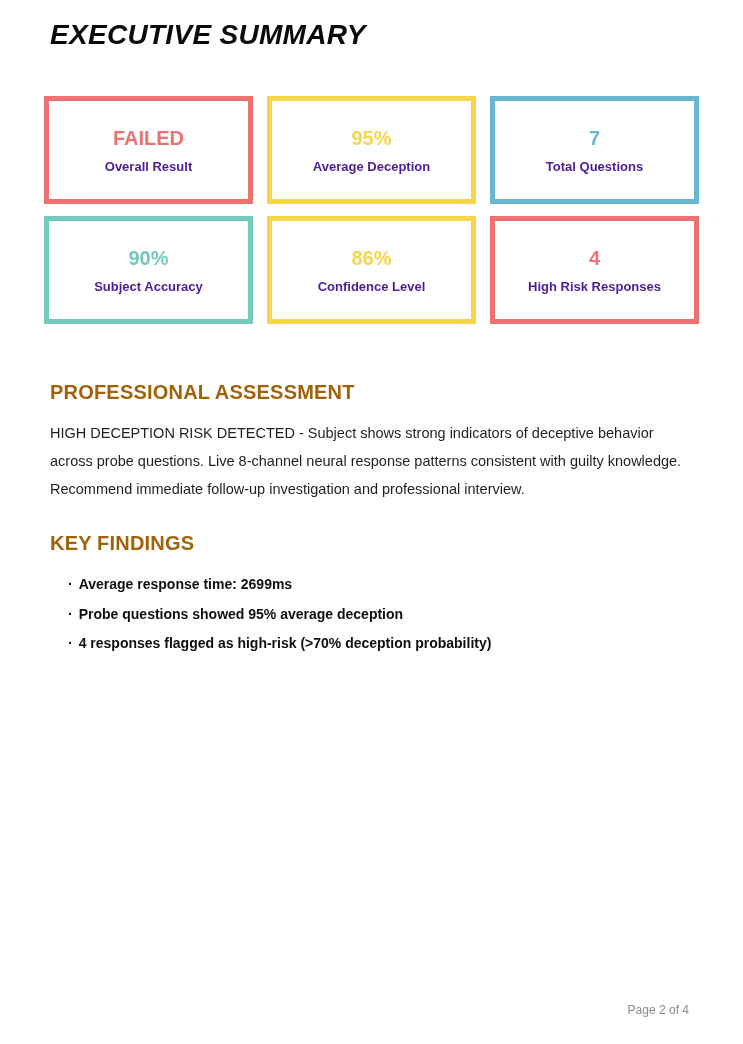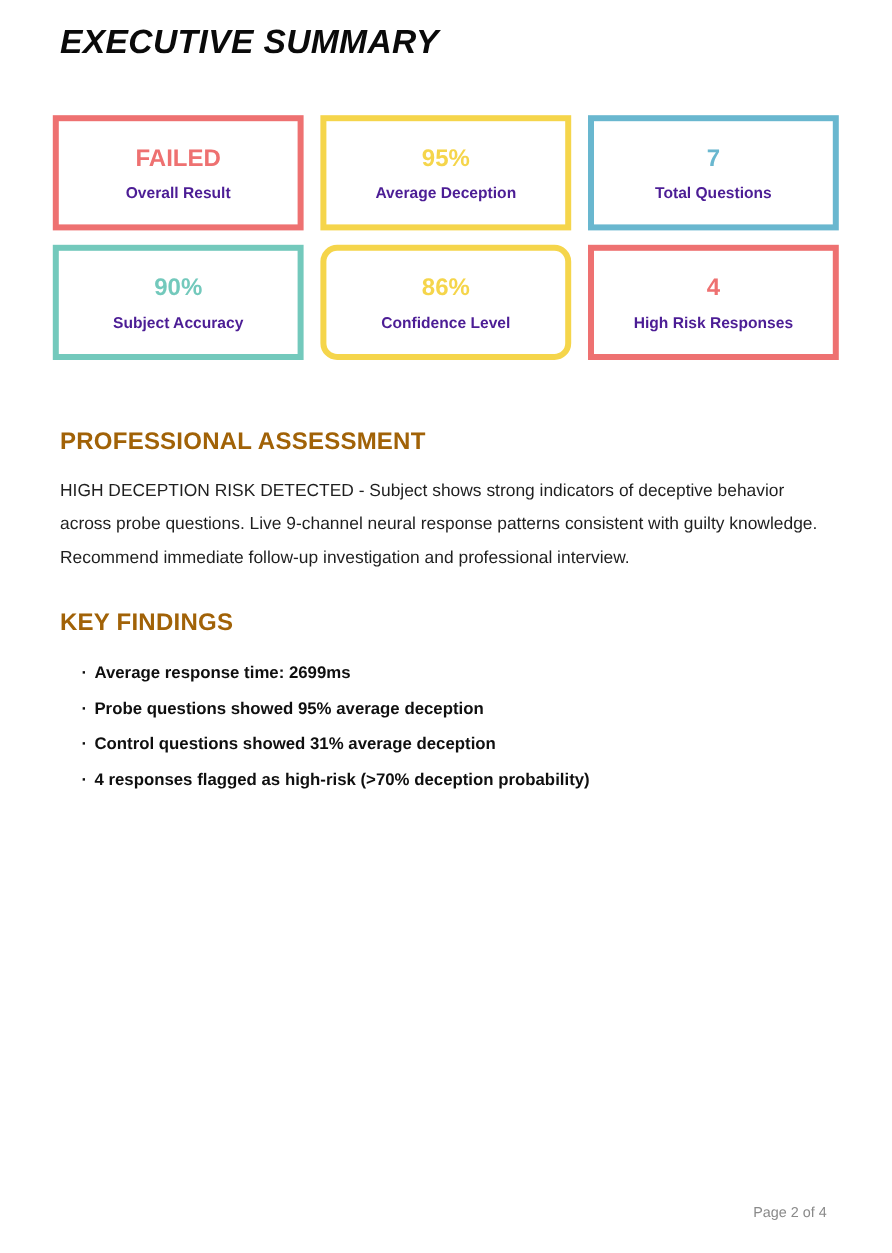--- a/index.html
+++ b/index.html
@@ -21,21 +21,21 @@
     font-style: italic;
   }
   .cards-grid {
     display: grid;
     grid-template-columns: repeat(3, 1fr);
     column-gap: 14px;
     row-gap: 12px;
     margin: 45px 44px 0 44px;
   }
   .stat-card {
-    height: 96px;
+    height: 108px;
     border: 5px solid #cccccc; 
     background: #ffffff;
     display: flex;
     flex-direction: column;
     align-items: center;
     justify-content: center;
   }
   .stat-value {
     font-size: 20px;
     font-weight: bold;
@@ -103,34 +103,33 @@
     <div class="stat-label">Average Deception</div>
   </div>
   <div class="stat-card" style="border-color: rgb(105, 183, 207);">
     <div class="stat-value" style="color: rgb(105, 183, 207);">7</div>
     <div class="stat-label">Total Questions</div>
   </div>
   <div class="stat-card" style="border-color: rgb(115, 201, 188);">
     <div class="stat-value" style="color: rgb(115, 201, 188);">90%</div>
     <div class="stat-label">Subject Accuracy</div>
   </div>
-  <div class="stat-card" style="border-color: rgb(245, 213, 75); border-radius: 14px;">
+  <div class="stat-card" style="border-color: rgb(245, 213, 75);">
     <div class="stat-value" style="color: rgb(245, 213, 75);">86%</div>
     <div class="stat-label">Confidence Level</div>
   </div>
   <div class="stat-card" style="border-color: rgb(238, 113, 113);">
     <div class="stat-value" style="color: rgb(238, 113, 113);">4</div>
     <div class="stat-label">High Risk Responses</div>
   </div>
 </div>
 
 <h2 class="section-heading assessment-heading">PROFESSIONAL ASSESSMENT</h2>
-<p class="assessment-body">HIGH DECEPTION RISK DETECTED - Subject shows strong indicators of deceptive behavior across probe questions. Live 9-channel neural response patterns consistent with guilty knowledge. Recommend immediate follow-up investigation and professional interview.</p>
+<p class="assessment-body">HIGH DECEPTION RISK DETECTED - Subject shows strong indicators of deceptive behavior across probe questions. Live 8-channel neural response patterns consistent with guilty knowledge. Recommend immediate follow-up investigation and professional interview.</p>
 
 <h2 class="section-heading findings-heading">KEY FINDINGS</h2>
 <ul class="findings-list">
   <li><span class="bullet">·</span><span>Average response time: 2699ms</span></li>
   <li><span class="bullet">·</span><span>Probe questions showed 95% average deception</span></li>
-  <li><span class="bullet">·</span><span>Control questions showed 31% average deception</span></li>
   <li><span class="bullet">·</span><span>4 responses flagged as high-risk (&gt;70% deception probability)</span></li>
 </ul>
 
 <div class="page-footer">Page 2 of 4</div>
 
 </body></html>

